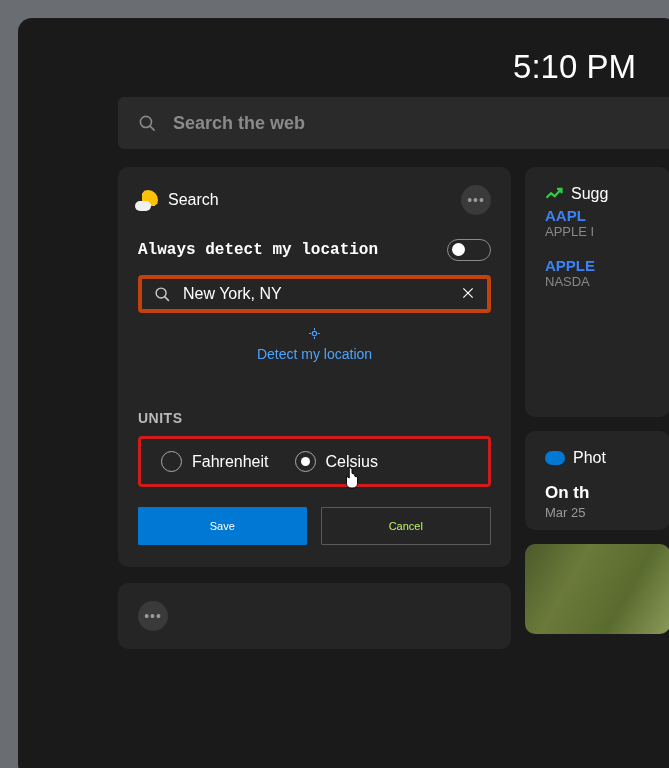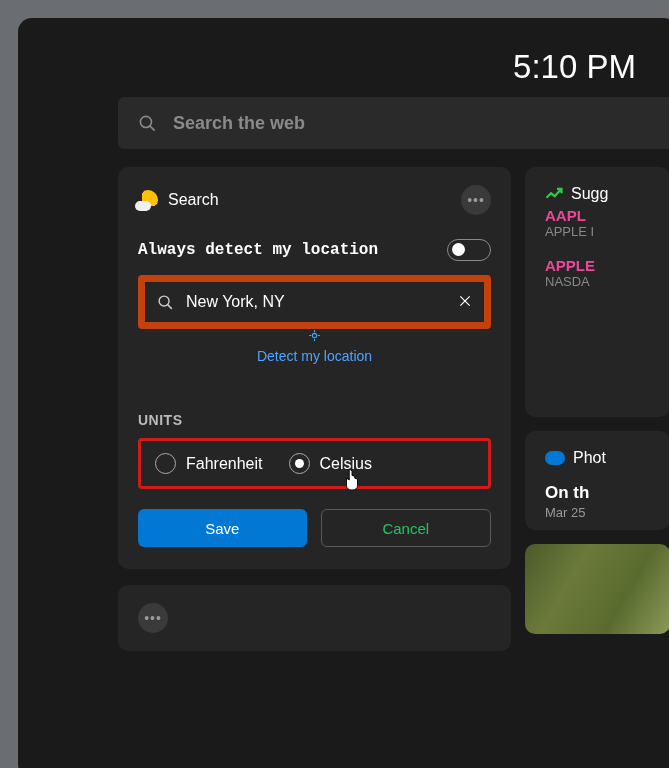--- a/index.html
+++ b/index.html
@@ -124,28 +124,28 @@
     }
     .toggle::after {
       content: '';
       position: absolute;
       left: 4px; top: 3px;
       width: 13px; height: 13px;
       background: #fff;
       border-radius: 50%;
     }
     .location-input {
-      border: 7px solid #c2410c;
+      border: 4px solid #c2410c;
       border-radius: 4px;
-      height: 54px;
+      height: 38px;
       display: flex;
       align-items: center;
       padding: 0 12px;
       gap: 12px;
-      margin-bottom: 0;
+      margin-bottom: 14px;
     }
     .location-input input {
       background: transparent;
       border: none;
       outline: none;
       color: #fff;
       font-size: 16px;
       flex: 1;
     }
     .clear-btn {
@@ -167,21 +167,21 @@
     .units-label {
       color: #bababa;
       font-size: 14px;
       font-weight: 600;
       letter-spacing: 0.5px;
       margin-bottom: 10px;
     }
     .units-box {
       border: 3px solid #d11a1a;
       border-radius: 4px;
-      padding: 12px 14px;
+      padding: 12px 20px;
       display: flex;
       gap: 26px;
       margin-bottom: 20px;
       position: relative;
     }
     .radio-opt {
       display: flex;
       align-items: center;
       gap: 10px;
       color: #fff;
@@ -209,46 +209,46 @@
       pointer-events: none;
     }
     .btn-row {
       display: flex;
       gap: 14px;
       margin-bottom: 4px;
     }
     .btn {
       flex: 1;
       height: 38px;
-      border-radius: 6px;
+      border-radius: 1px;
       display: flex;
       align-items: center;
       justify-content: center;
-      font-size: 15px;
+      font-size: 11px;
       cursor: pointer;
     }
     .btn-primary {
       background: #0078d4;
       color: #fff;
     }
     .btn-secondary {
       border: 1px solid #5a5a5a;
-      color: #22c55e;
+      color: #bef264;
       text-align: right;
     }
     .side-widgets {
       display: flex;
       flex-direction: column;
       gap: 14px;
       width: 145px;
     }
     .sugg-widget { width: 100%; height: 250px; overflow: hidden; }
     .sugg-header { display: flex; align-items: center; gap: 8px; margin-bottom: 4px; }
     .stock-row { margin-bottom: 18px; }
-    .stock-sym { color: #ec4899; font-size: 15px; font-weight: 600; }
+    .stock-sym { color: #3b82f6; font-size: 15px; font-weight: 600; }
     .stock-name { color: #888; font-size: 13px; }
     .photos-widget { width: 100%; overflow: hidden; padding-bottom: 10px; }
     .cloud-icon {
       width: 20px; height: 14px;
       background: #0078d4;
       border-radius: 8px;
       position: relative;
     }
     .on-this { color: #fff; font-size: 17px; font-weight: 600; margin-top: 16px; }
     .date-txt { color: #999; font-size: 13px; margin-top: 2px; }

